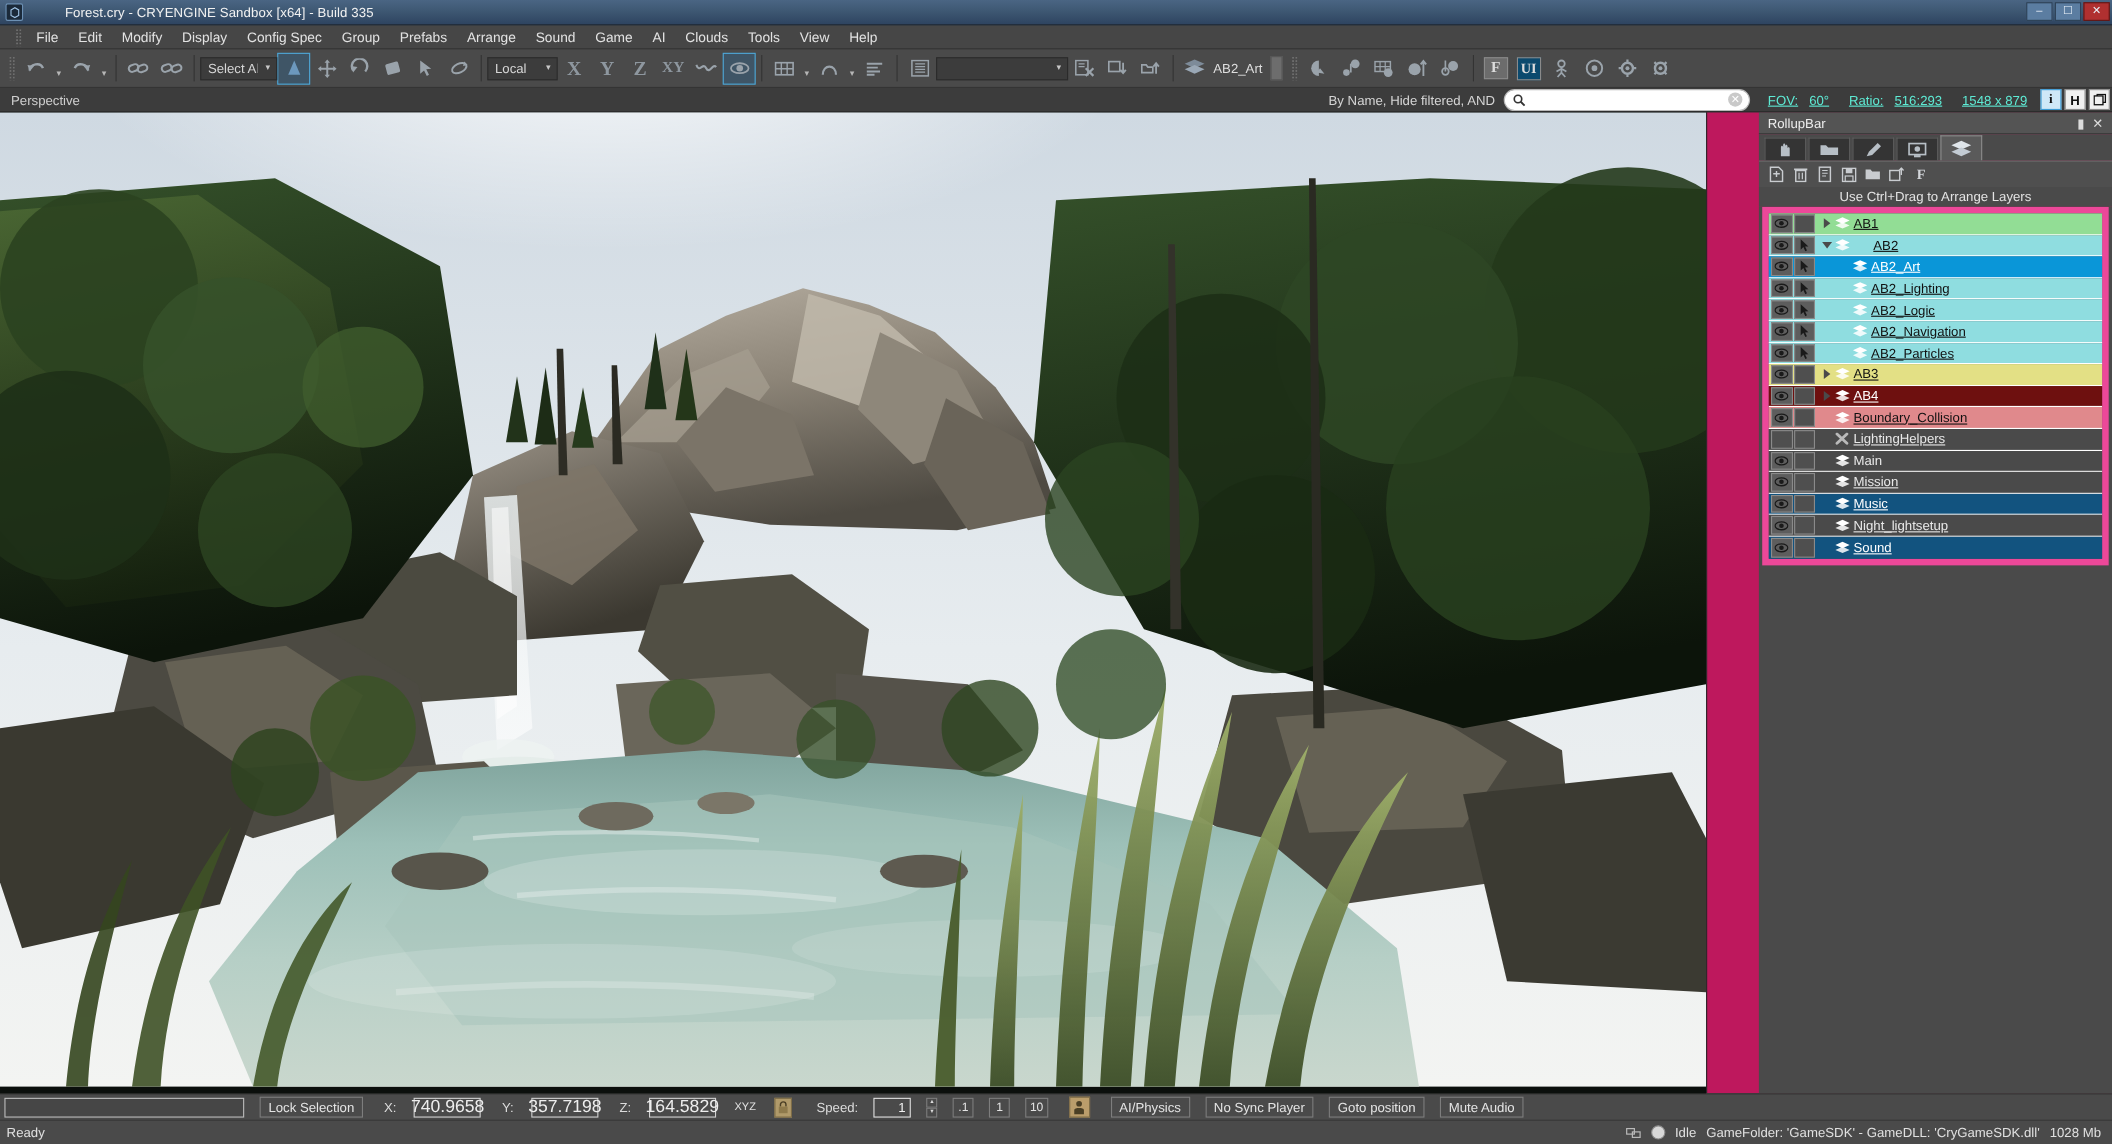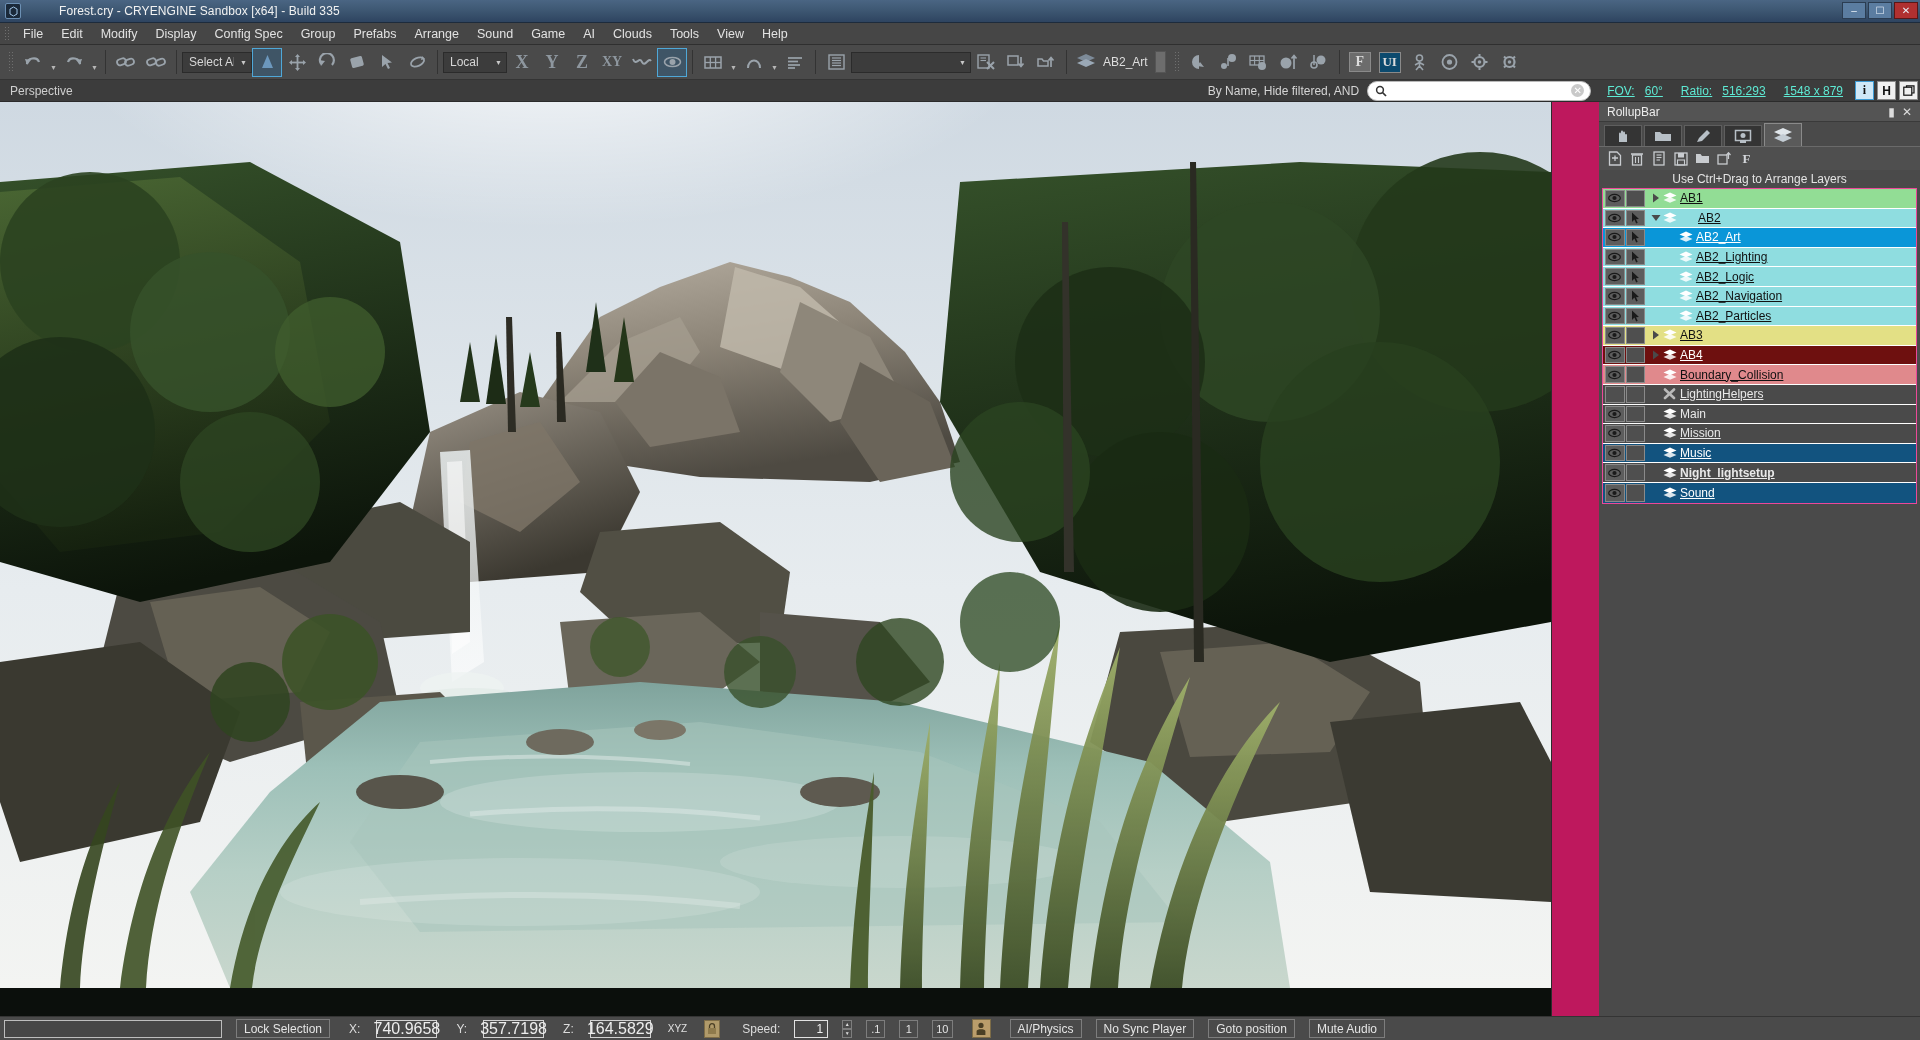--- a/index.html
+++ b/index.html
@@ -33,21 +33,21 @@
   .winbtn {
     width: 24px; height: 17px; background: #5b7da1; border: 1px solid #2b3d52;
     display: flex; align-items: center; justify-content: center;
     color: #e8f0f8; font-size: 10px; line-height: 1;
   }
   .winbtn.close { background: #b03030; border-color: #5a1616; }
 
   
   .menubar {
     height: 22px; flex: 0 0 22px; background: #464646;
-    display: flex; align-items: center; padding-left: 4px;
+    display: flex; align-items: center; padding-left: 14px;
     border-bottom: 1px solid #2f2f2f;
   }
   .grip { width: 6px; height: 16px; margin-right: 4px; flex: 0 0 6px;
     background-image: radial-gradient(#6f6f6f 1px, transparent 1px);
     background-size: 3px 3px; }
   .menu-item { padding: 3px 9px; font-size: 12.5px; color: #e2e2e2; cursor: default; white-space: nowrap; }
 
   
   .toolbar {
     height: 35px; flex: 0 0 35px; background: #4a4a4a;
@@ -132,21 +132,21 @@
   }
   .rtab.active { background: #5a5a5a; border-color: #8a8a8a; height: 23px; color: #dfe5ea; }
   .rtoolbar {
     height: 24px; flex: 0 0 24px; background: #4f4f4f; display: flex; align-items: center;
     gap: 3px; padding-left: 6px; border-top: 1px solid #6a6a6a;
   }
   .rtb { width: 19px; height: 19px; display: flex; align-items: center; justify-content: center; color: #c9ccd0; }
   .rhint { height: 18px; flex: 0 0 18px; text-align: center; font-size: 12px; color: #e3e3e3;
     line-height: 18px; background: #4a4a4a; }
   .layerlist { flex: 1 1 auto; overflow: hidden; padding: 0 3px 0 3px; background: #4a4a4a; }
-  .llinner { border: 1px solid #ec4899; background: #4a4a4a; }
+  .llinner { border: 6px solid #ec4899; background: #4a4a4a; }
   .lrow { height: 19.6px; display: flex; align-items: center; border-bottom: 1px solid #ffffff; }
   .lrow:last-child { border-bottom: none; }
   .ltoggles { display: flex; flex: 0 0 44px; height: 100%; padding: 1px 2px 1px 2px; gap: 1px; }
   .tgl { flex: 1; background: #5d5d5d; border: 1px solid #8a8a8a; display: flex;
     align-items: center; justify-content: center; }
   .tgl.empty { background: #4f4f4f; }
   .lbody { flex: 1 1 auto; display: flex; align-items: center; height: 100%; padding-left: 2px;
     overflow: hidden; }
   .expander { width: 13px; flex: 0 0 13px; display: flex; align-items: center; justify-content: center;
     font-size: 8px; color: #4a4a4a; }
@@ -1093,21 +1093,21 @@
                 <div class="tgl empty"></div>
               </div>
               <div class="lbody">
                 <div class="expander"></div>
                 <div class="licon">
                   <svg width="14" height="12" viewBox="0 0 14 12">
                     <path d="M7 0.5 L13.5 3.4 L7 6.3 L0.5 3.4 Z" fill="#ffffff"></path>
                     <path d="M7 5 L13.5 7.9 L7 10.8 L0.5 7.9 Z" fill="#ffffff" opacity="0.85"></path>
                   </svg>
                 </div>
-                <span class="lname u" style="color: rgb(233, 233, 233); font-weight: bold;">Night_lightsetup</span>
+                <span class="lname u" style="color: rgb(233, 233, 233);">Night_lightsetup</span>
               </div>
             </div>
             <div class="lrow" style="background: rgb(18, 83, 127);">
               <div class="ltoggles">
                 <div class="tgl">
                   <svg width="13" height="10" viewBox="0 0 13 10">
                     <ellipse cx="6.5" cy="5" rx="5.8" ry="3.6" fill="none" stroke="#1a1a1a" stroke-width="1.2"></ellipse>
                     <circle cx="6.5" cy="5" r="2.1" fill="#1a1a1a"></circle>
                   </svg>
                 </div>
@@ -1159,13 +1159,28 @@
           <circle cx="6" cy="3.4" r="2.6" fill="#4a3f25"></circle>
           <path d="M1.6 13 L1.6 9 C1.6 6.6, 10.4 6.6, 10.4 9 L10.4 13 Z" fill="#4a3f25"></path>
         </svg>
     </div>
     <div class="bbtn">AI/Physics</div>
     <div class="bbtn">No Sync Player</div>
     <div class="bbtn">Goto position</div>
     <div class="bbtn">Mute Audio</div>
   </div>
 
+  <div class="statusbar">
+    <span>Ready</span>
+    <div class="status-right">
+      <span class="mini-icon">
+        <svg width="14" height="12" viewBox="0 0 14 12">
+            <rect x="0.8" y="2" width="7" height="5" fill="none" stroke="#b9b9b9" stroke-width="1.1"></rect>
+            <rect x="6" y="5" width="7" height="5" fill="none" stroke="#b9b9b9" stroke-width="1.1"></rect>
+          </svg>
+      </span>
+      <span class="led"></span>
+      <span>Idle</span>
+      <span class="nowrap">GameFolder: 'GameSDK' - GameDLL: 'CryGameSDK.dll'</span>
+      <span>1028 Mb</span>
+    </div>
+  </div>
 </div>
 
 </body></html>

